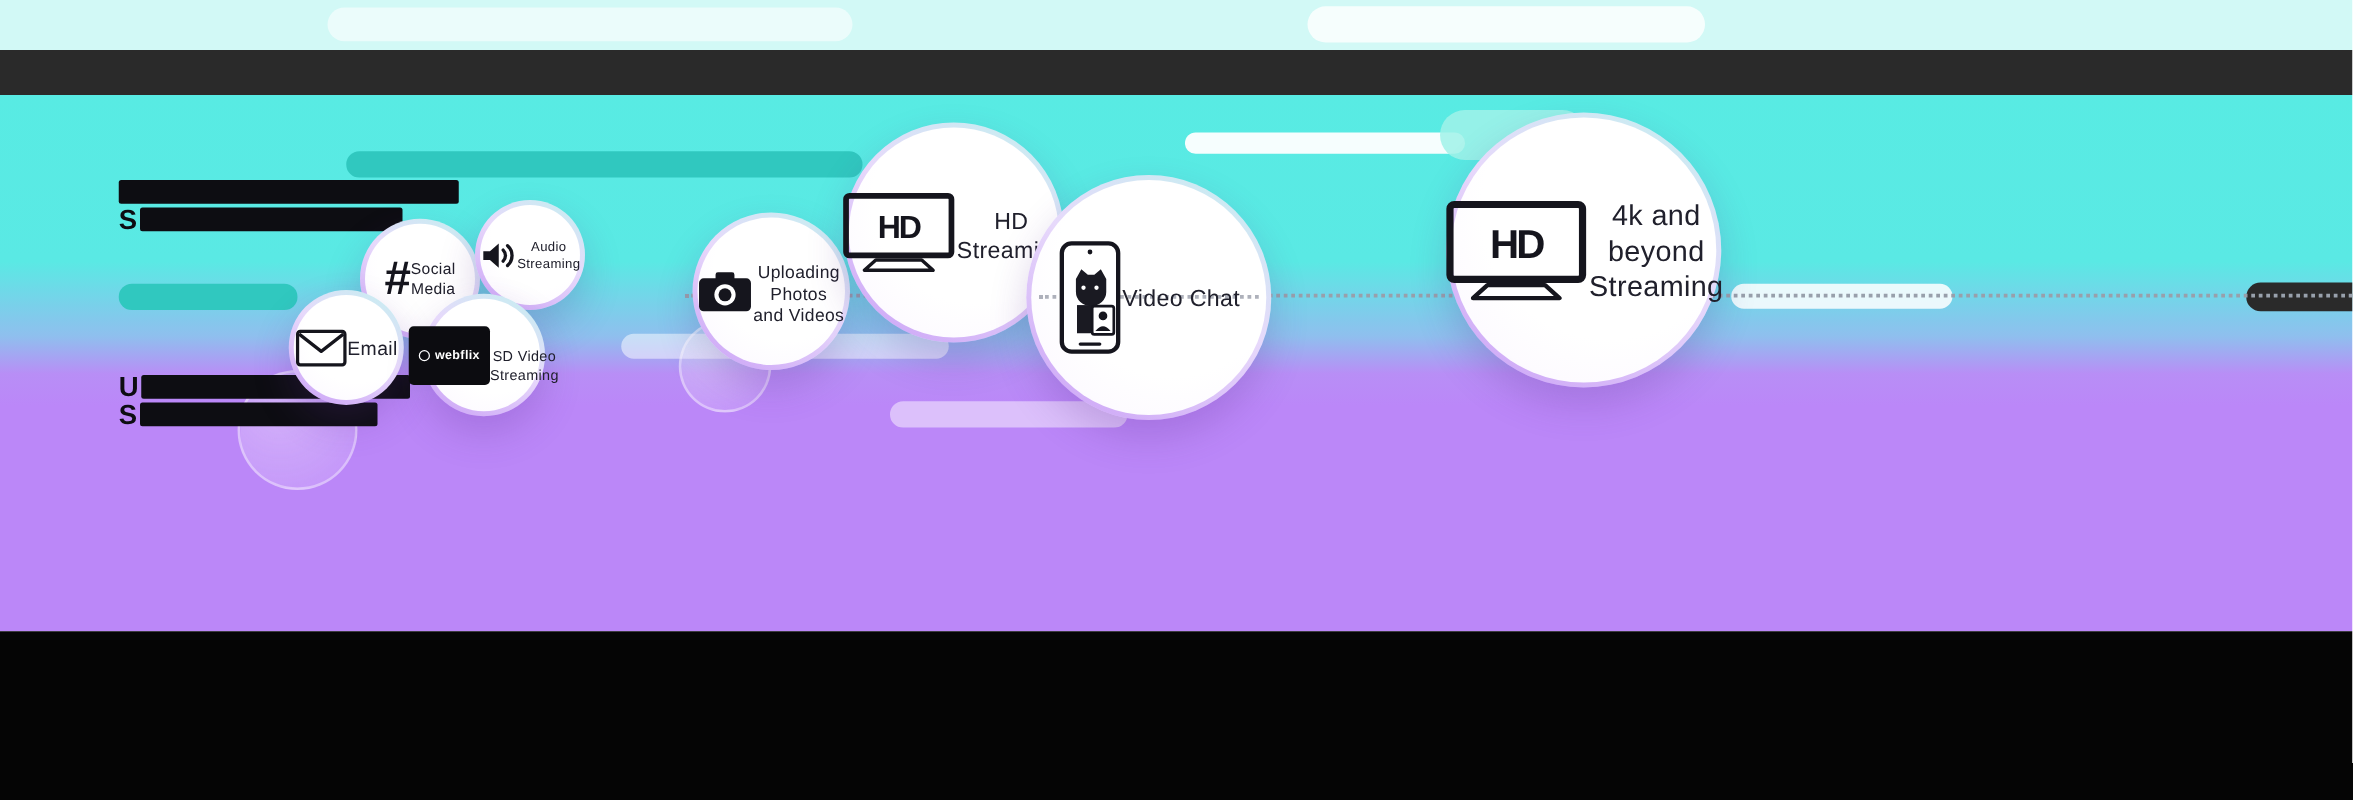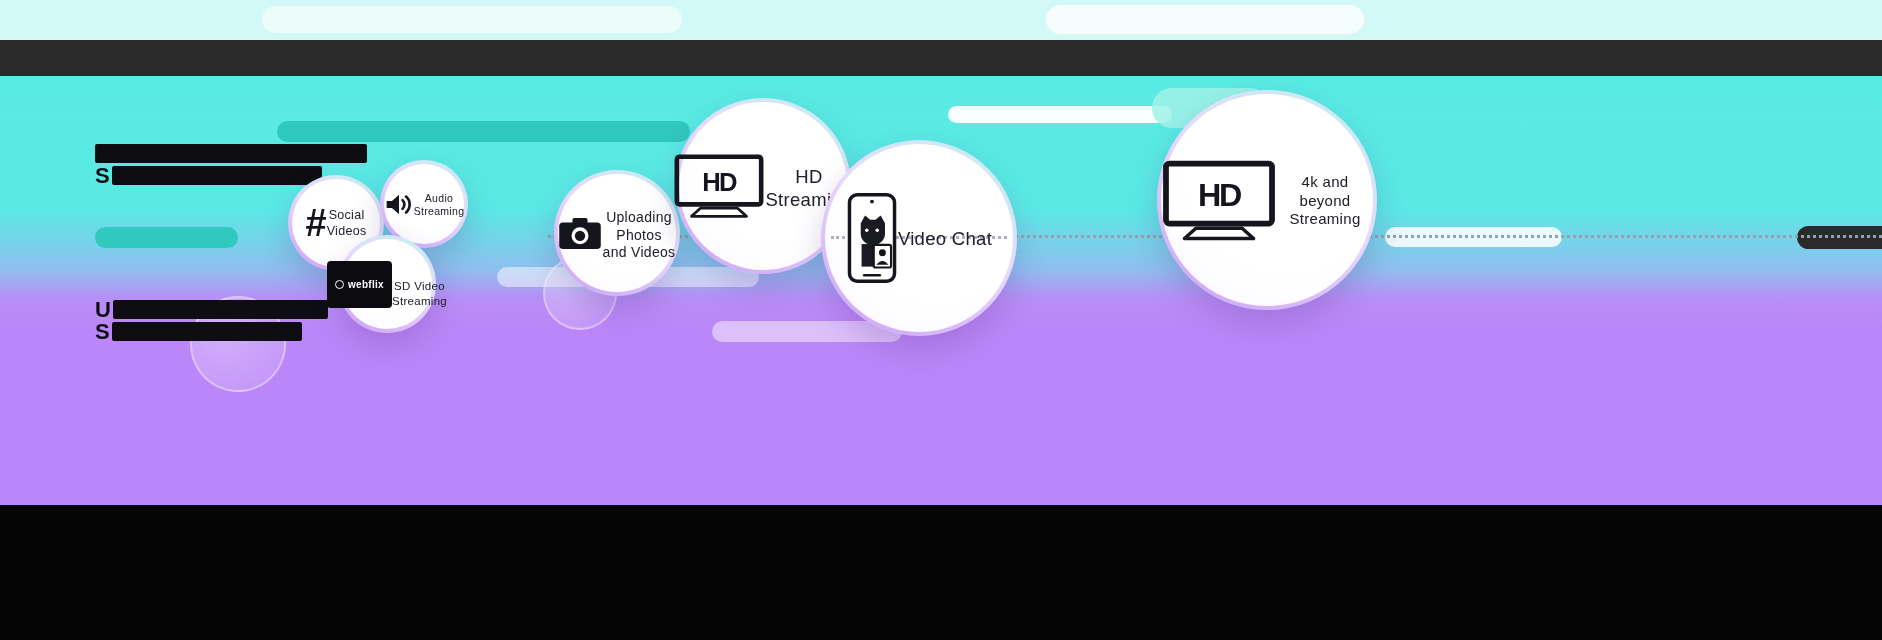--- a/index.html
+++ b/index.html
@@ -87,38 +87,49 @@
     <span class="redacted-letter">S</span>
     <div class="redacted-bar" style="width:190px;"></div>
   </div>
 
   <div class="bubble" style="left:288px;top:175px;width:96px;height:96px;z-index:4;">
     <div class="bubble-core">
       <div class="bubble-icon">
         <span class="hashtag">#</span>
       </div>
       <div class="bubble-label" style="font-size:12.5px;margin-top:2px;">Social
-Videos</div>
+Media</div>
     </div>
   </div>
 
   <div class="bubble" style="left:380px;top:160px;width:88px;height:88px;z-index:5;">
     <div class="bubble-core">
       <div class="bubble-icon">
         <svg width="30" height="27" viewBox="0 0 34 30">
           <path d="M3 11 h6 l8 -7 v22 l-8 -7 H3 z" fill="#15151d"></path>
           <path d="M21 10 a7 7 0 0 1 0 10" fill="none" stroke="#15151d" stroke-width="3" stroke-linecap="round"></path>
           <path d="M25 6 a12 12 0 0 1 0 18" fill="none" stroke="#15151d" stroke-width="3" stroke-linecap="round"></path>
         </svg>
       </div>
       <div class="bubble-label" style="font-size:10.5px;margin-top:2px;">Audio
 Streaming</div>
     </div>
   </div>
 
+  <div class="bubble" style="left:231px;top:232px;width:92px;height:92px;z-index:6;">
+    <div class="bubble-core">
+      <div class="bubble-icon">
+        <svg width="42" height="31" viewBox="0 0 48 36">
+          <rect x="2" y="2.5" width="44" height="31" rx="2.5" fill="none" stroke="#15151d" stroke-width="3"></rect>
+          <path d="M3.5 5 L24 21 L44.5 5" fill="none" stroke="#15151d" stroke-width="3" stroke-linejoin="round"></path>
+        </svg>
+      </div>
+      <div class="bubble-label" style="font-size:15.5px;margin-top:4px;">Email</div>
+    </div>
+  </div>
 
   <div class="bubble" style="left:338px;top:235px;width:98px;height:98px;z-index:6;">
     <div class="bubble-core">
       <div class="bubble-icon">
         <div class="webflix">
           <span class="wf-dot"></span>
           <span>webflix</span>
         </div>
       </div>
       <div class="bubble-label" style="font-size:11.5px;margin-top:19px;">SD Video
@@ -178,18 +189,18 @@
 
   <div class="bubble" style="left:1157px;top:90px;width:220px;height:220px;z-index:5;">
     <div class="bubble-core">
       <div class="bubble-icon">
         <svg width="116" height="83" viewBox="0 0 100 72">
           <rect x="4" y="4" width="92" height="52" rx="3" fill="none" stroke="#15151d" stroke-width="5"></rect>
           <text x="50" y="41" text-anchor="middle" font-family="Liberation Sans, sans-serif" font-size="28" font-weight="800" letter-spacing="-2" fill="#15151d">HD</text>
           <path d="M30 60 L70 60 L80 69 L20 69 Z" fill="none" stroke="#15151d" stroke-width="3" stroke-linejoin="round"></path>
         </svg>
       </div>
-      <div class="bubble-label" style="font-size:15px;margin-top:2px;">4k and beyond
+      <div class="bubble-label" style="font-size:23px;margin-top:2px;">4k and beyond
 Streaming</div>
     </div>
   </div>
 
 </div>
 
 </body></html>

